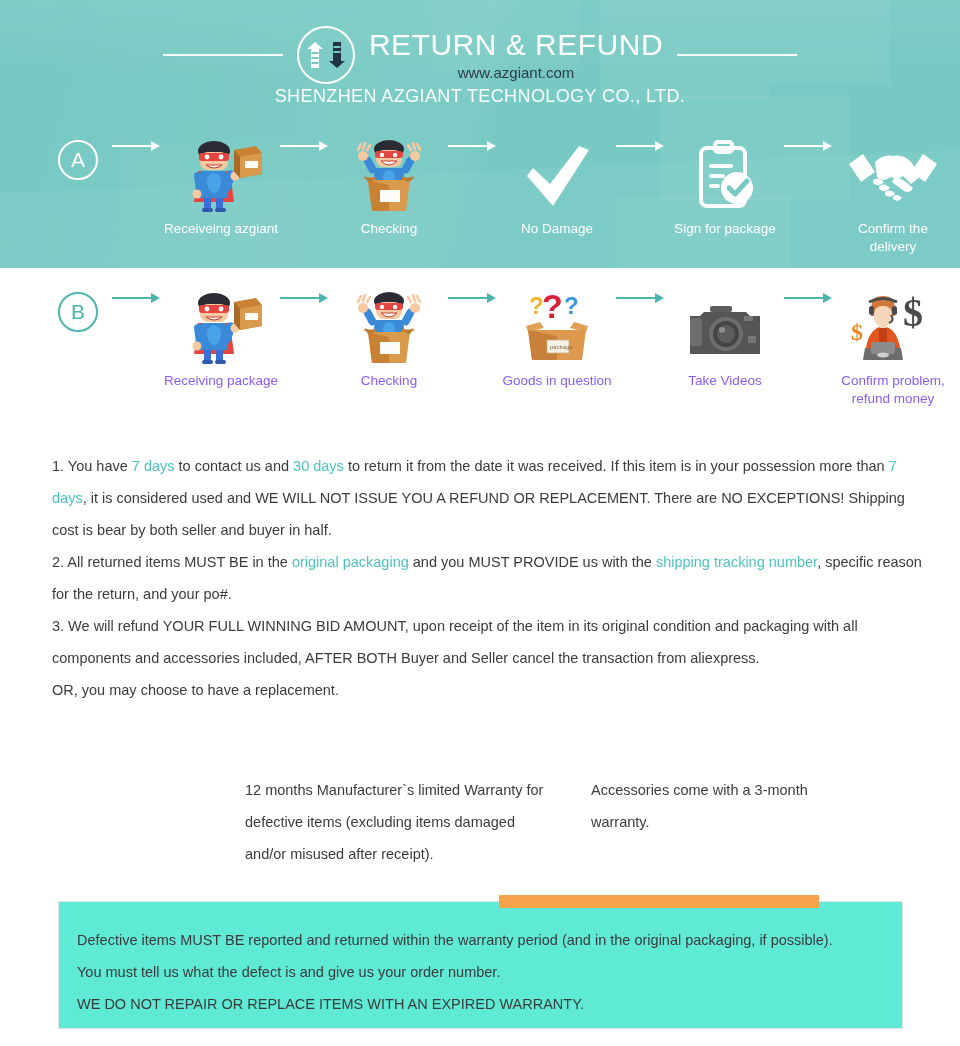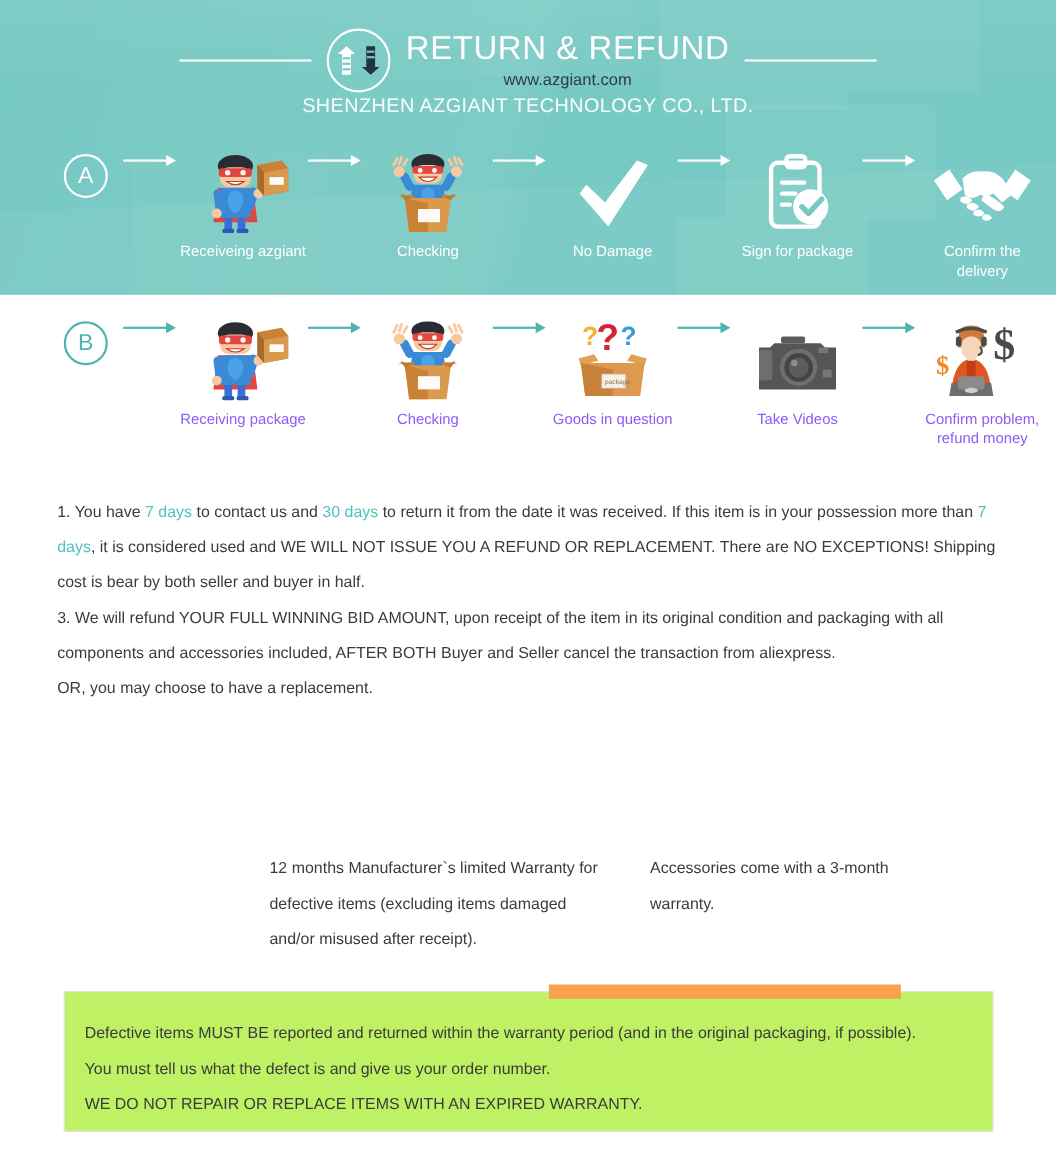--- a/index.html
+++ b/index.html
@@ -121,21 +121,21 @@
   
   .orange-bar {
     position: absolute; left: 499px; top: 895px;
     width: 320px; height: 13px; background: #f9a24c;
   }
 
   
   .note-box {
     position: absolute; left: 58px; top: 901px;
     width: 845px; height: 128px;
-    border: 1px solid #e3e3e3; background: #bef264;
+    border: 1px solid #e3e3e3; background: #5eead4;
   }
   .note-box .inner {
     padding: 22px 18px 0 18px;
     font-size: 14.5px; color: #3b3b3b; line-height: 32px;
   }
 </style>
 </head>
 <body>
 
 <div class="page">
@@ -446,20 +446,21 @@
         </svg>
       </div>
       <div class="cap">Confirm problem,
 refund money</div>
     </div>
   </div>
 
   <div class="policy">
     <p><span>1. You have </span><span class="hl">7 days</span><span> to contact us and </span><span class="hl">30 days</span><span> to return it from the date it was received. If this item is in your possession more than </span><span class="hl">7 days</span><span>, it is considered used and WE WILL NOT ISSUE YOU A REFUND OR REPLACEMENT. There are NO EXCEPTIONS! Shipping cost is bear by both seller and buyer in half.</span></p>
 
+    <p><span>2. All returned items MUST BE in the </span><span class="hl">original packaging</span><span> and you MUST PROVIDE us with the </span><span class="hl">shipping tracking number</span><span>, specific reason for the return, and your po#.</span></p>
 
     <p>3. We will refund YOUR FULL WINNING BID AMOUNT, upon receipt of the item in its original condition and packaging with all components and accessories included, AFTER BOTH Buyer and Seller cancel the transaction from aliexpress.</p>
     <p>OR, you may choose to have a replacement.</p>
   </div>
 
   <div class="warranty">
     <div class="col c1">12 months Manufacturer`s limited Warranty for defective items (excluding items damaged and/or misused after receipt).</div>
     <div class="col c2">Accessories come with a 3-month warranty.</div>
   </div>
 

